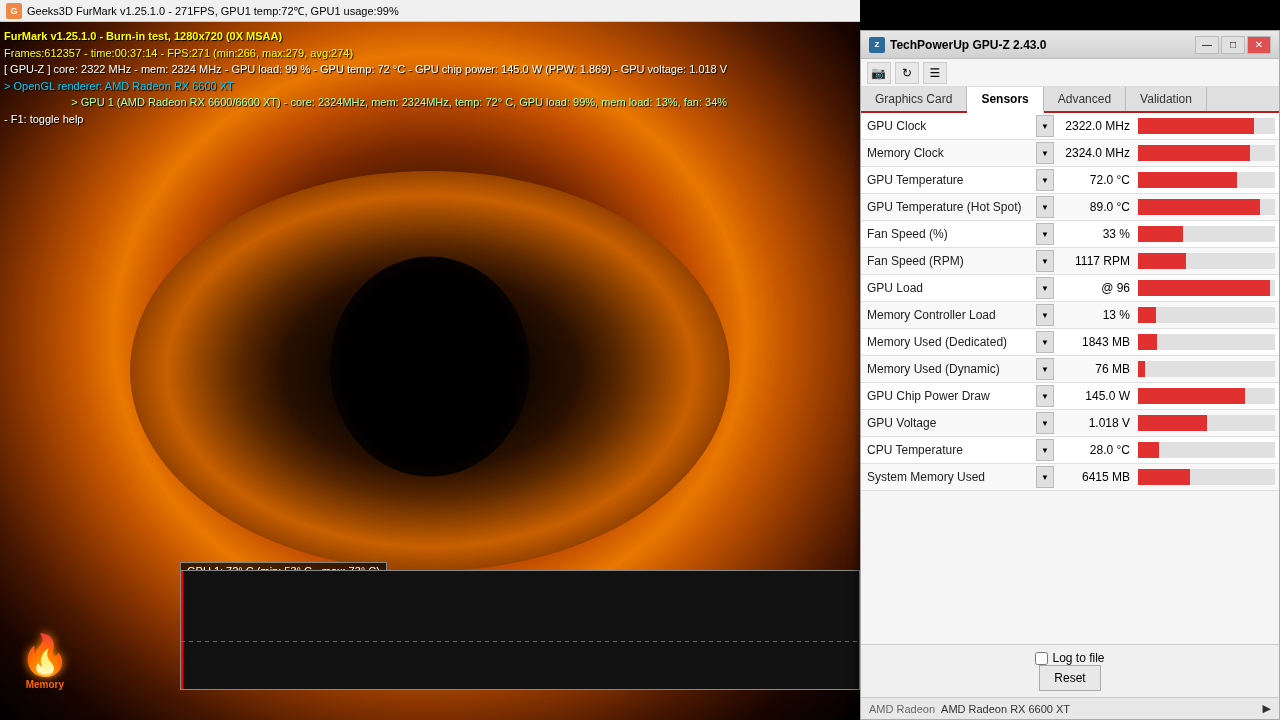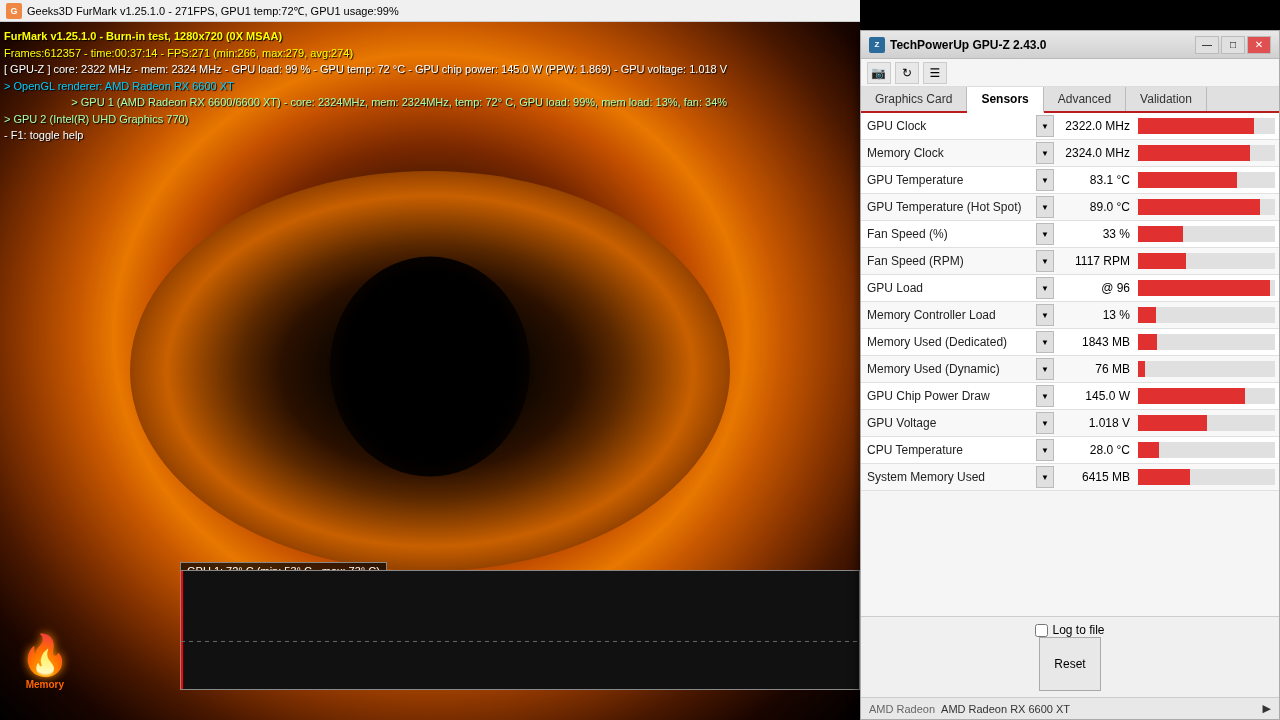--- a/index.html
+++ b/index.html
@@ -344,21 +344,21 @@
       background: #e8e8e8;
       border-top: 1px solid #ccc;
       font-size: 11px;
       color: #333;
       flex-shrink: 0;
     }
 
     .reset-btn {
       background: #e8e8e8;
       border: 1px solid #aaa;
-      padding: 19px 14px;
+      padding: 5px 14px;
       font-size: 12px;
       cursor: pointer;
     }
 
     
     .furmark-flame {
       color: #ff4400;
       font-size: 40px;
       text-shadow: 0 0 10px #ff8800;
     }
@@ -376,21 +376,20 @@
       <div id="furmark-eye"></div>
       <div id="furmark-pupil"></div>
     </div>
 
     <div id="furmark-info">
       <div class="line-yellow" style="color:#ffff00;font-weight:bold;">FurMark v1.25.1.0 - Burn-in test, 1280x720 (0X MSAA)</div>
       <div class="line-yellow" style="color:#ffff00;">Frames:612357 - time:00:37:14 - FPS:271 (min:266, max:279, avg:274)</div>
       <div class="line-white" style="color:#ffffff;">[ GPU-Z ] core: 2322 MHz - mem: 2324 MHz - GPU load: 99 % - GPU temp: 72 °C - GPU chip power: 145.0 W (PPW: 1.869) - GPU voltage: 1.018 V</div>
       <div class="line-cyan" style="color:#00ccff;">&gt; OpenGL renderer: AMD Radeon RX 6600 XT</div>
       <div style="color:#aaffaa;text-align:right;">&gt; GPU 1 (AMD Radeon RX 6600/6600 XT) - core: 2324MHz, mem: 2324MHz, temp: 72° C, GPU load: 99%, mem load: 13%, fan: 34%</div>
-      <div style="color:#aaffaa;">&gt; GPU 2 (Intel(R) UHD Graphics 770)</div>
       <div style="color:#ffffff;">- F1: toggle help</div>
     </div>
 
     <div id="temp-overlay">
       <span>GPU 1: 72° C (min: 53° C - max: 73° C)</span>
     </div>
 
     <div id="furmark-graph-area">
       <div id="graph-line">
         <div id="graph-vertical-line"></div>
@@ -445,21 +444,21 @@
       <div class="sensor-name">Memory Clock</div>
       <div class="sensor-dropdown">▼</div>
       <div class="sensor-value">2324.0 MHz</div>
       <div class="sensor-bar-container">
         <div class="sensor-bar" style="width:82%;"></div>
       </div>
     </div>
       <div class="sensor-row">
       <div class="sensor-name">GPU Temperature</div>
       <div class="sensor-dropdown">▼</div>
-      <div class="sensor-value">83.1 °C</div>
+      <div class="sensor-value">72.0 °C</div>
       <div class="sensor-bar-container">
         <div class="sensor-bar" style="width:72%;"></div>
       </div>
     </div>
       <div class="sensor-row">
       <div class="sensor-name">GPU Temperature (Hot Spot)</div>
       <div class="sensor-dropdown">▼</div>
       <div class="sensor-value">89.0 °C</div>
       <div class="sensor-bar-container">
         <div class="sensor-bar" style="width:89%;"></div>

